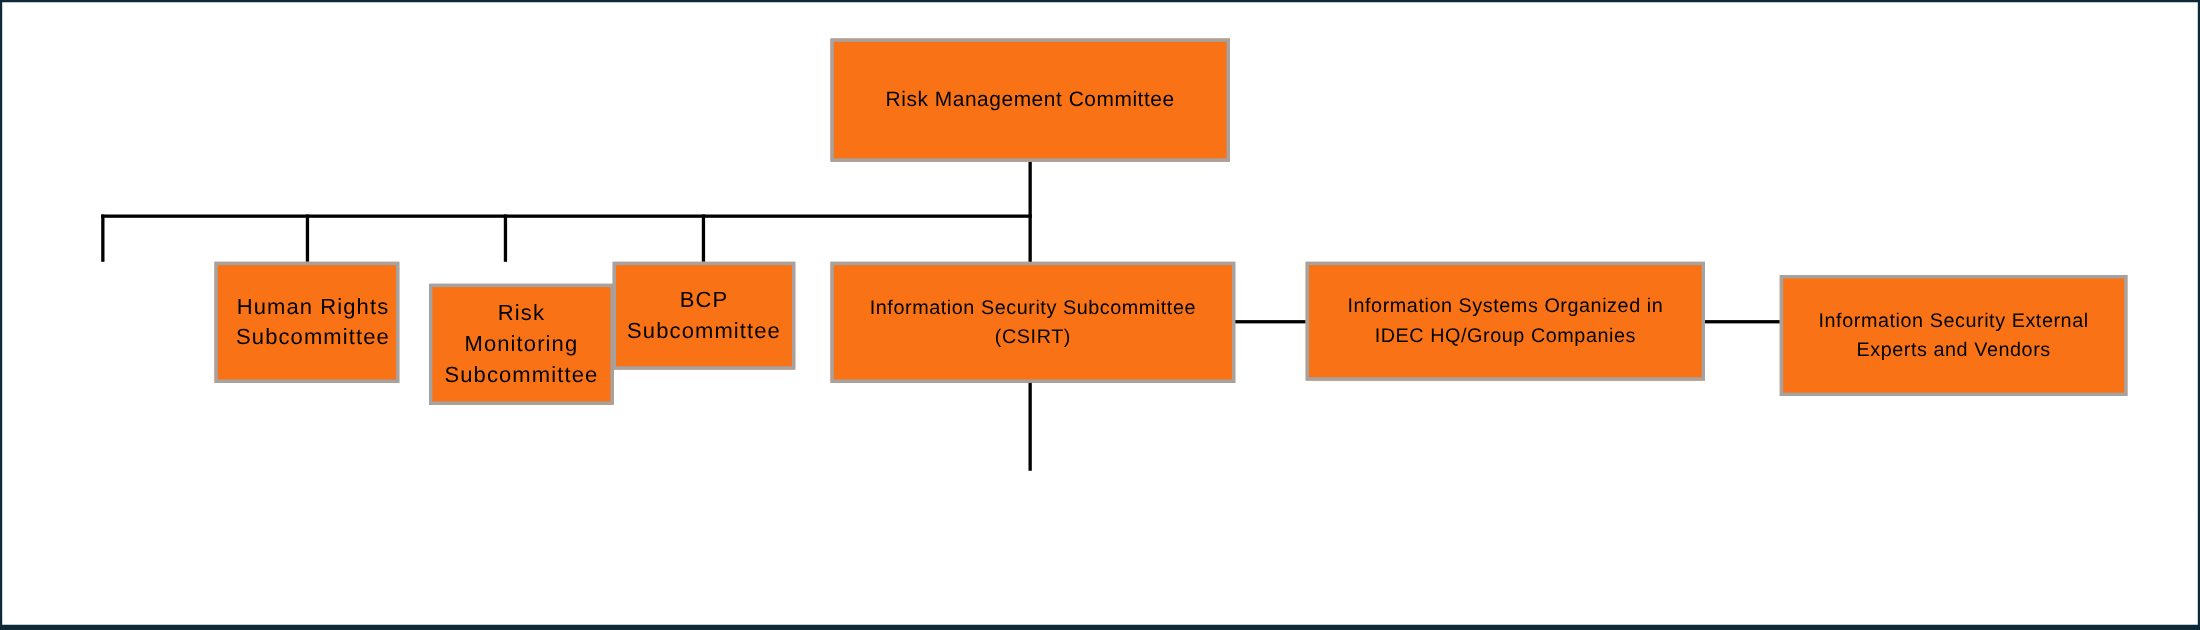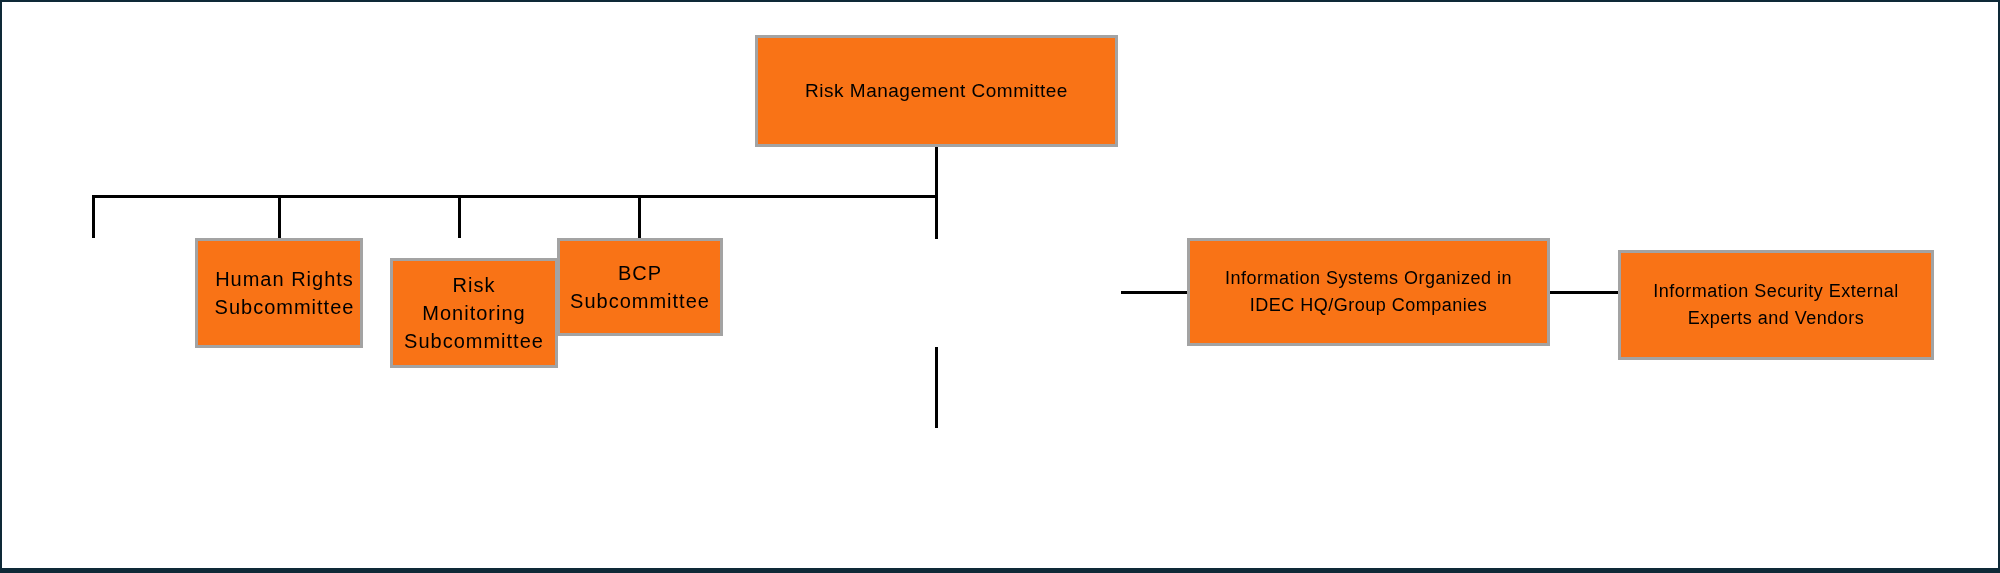--- a/index.html
+++ b/index.html
@@ -93,20 +93,24 @@
     <span class="label fs-sm">Risk
 Monitoring
 Subcommittee</span>
   </div>
 
   <div class="node n-bcp">
     <span class="label fs-sm">BCP
 Subcommittee</span>
   </div>
 
+  <div class="node n-csirt">
+    <span class="label fs-md">Information Security Subcommittee
+(CSIRT)</span>
+  </div>
 
   <div class="node n-infosys">
     <span class="label fs-md">Information Systems Organized in
 IDEC HQ/Group Companies</span>
   </div>
 
   <div class="node n-external">
     <span class="label fs-md">Information Security External
 Experts and Vendors</span>
   </div>

